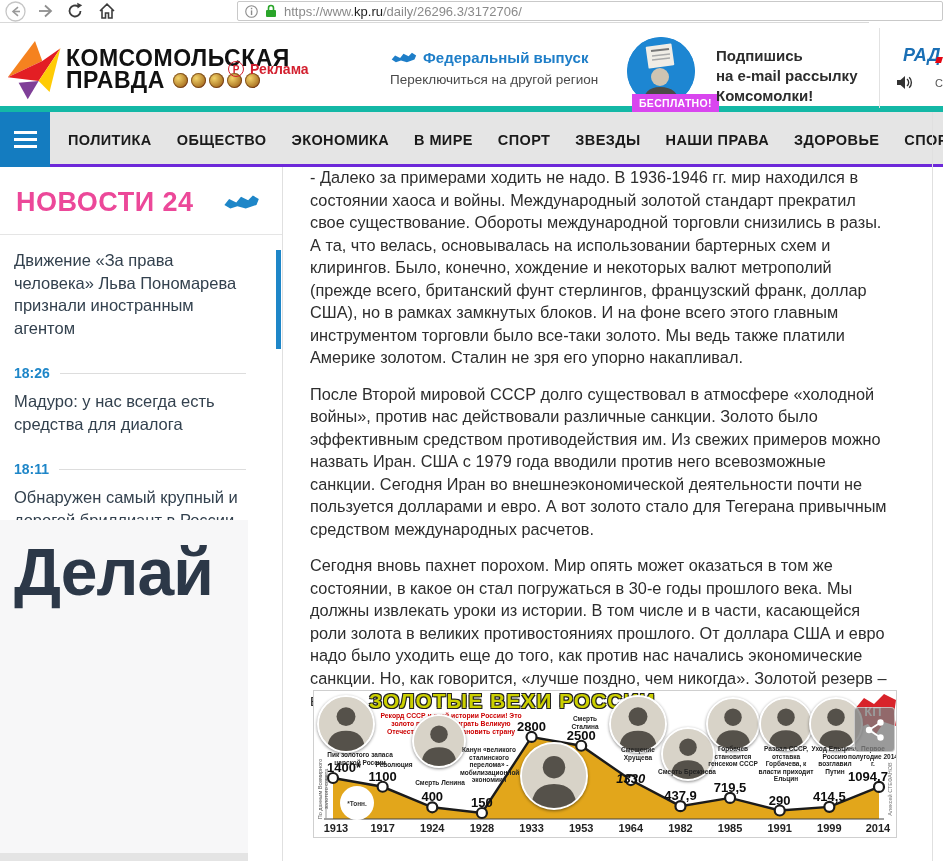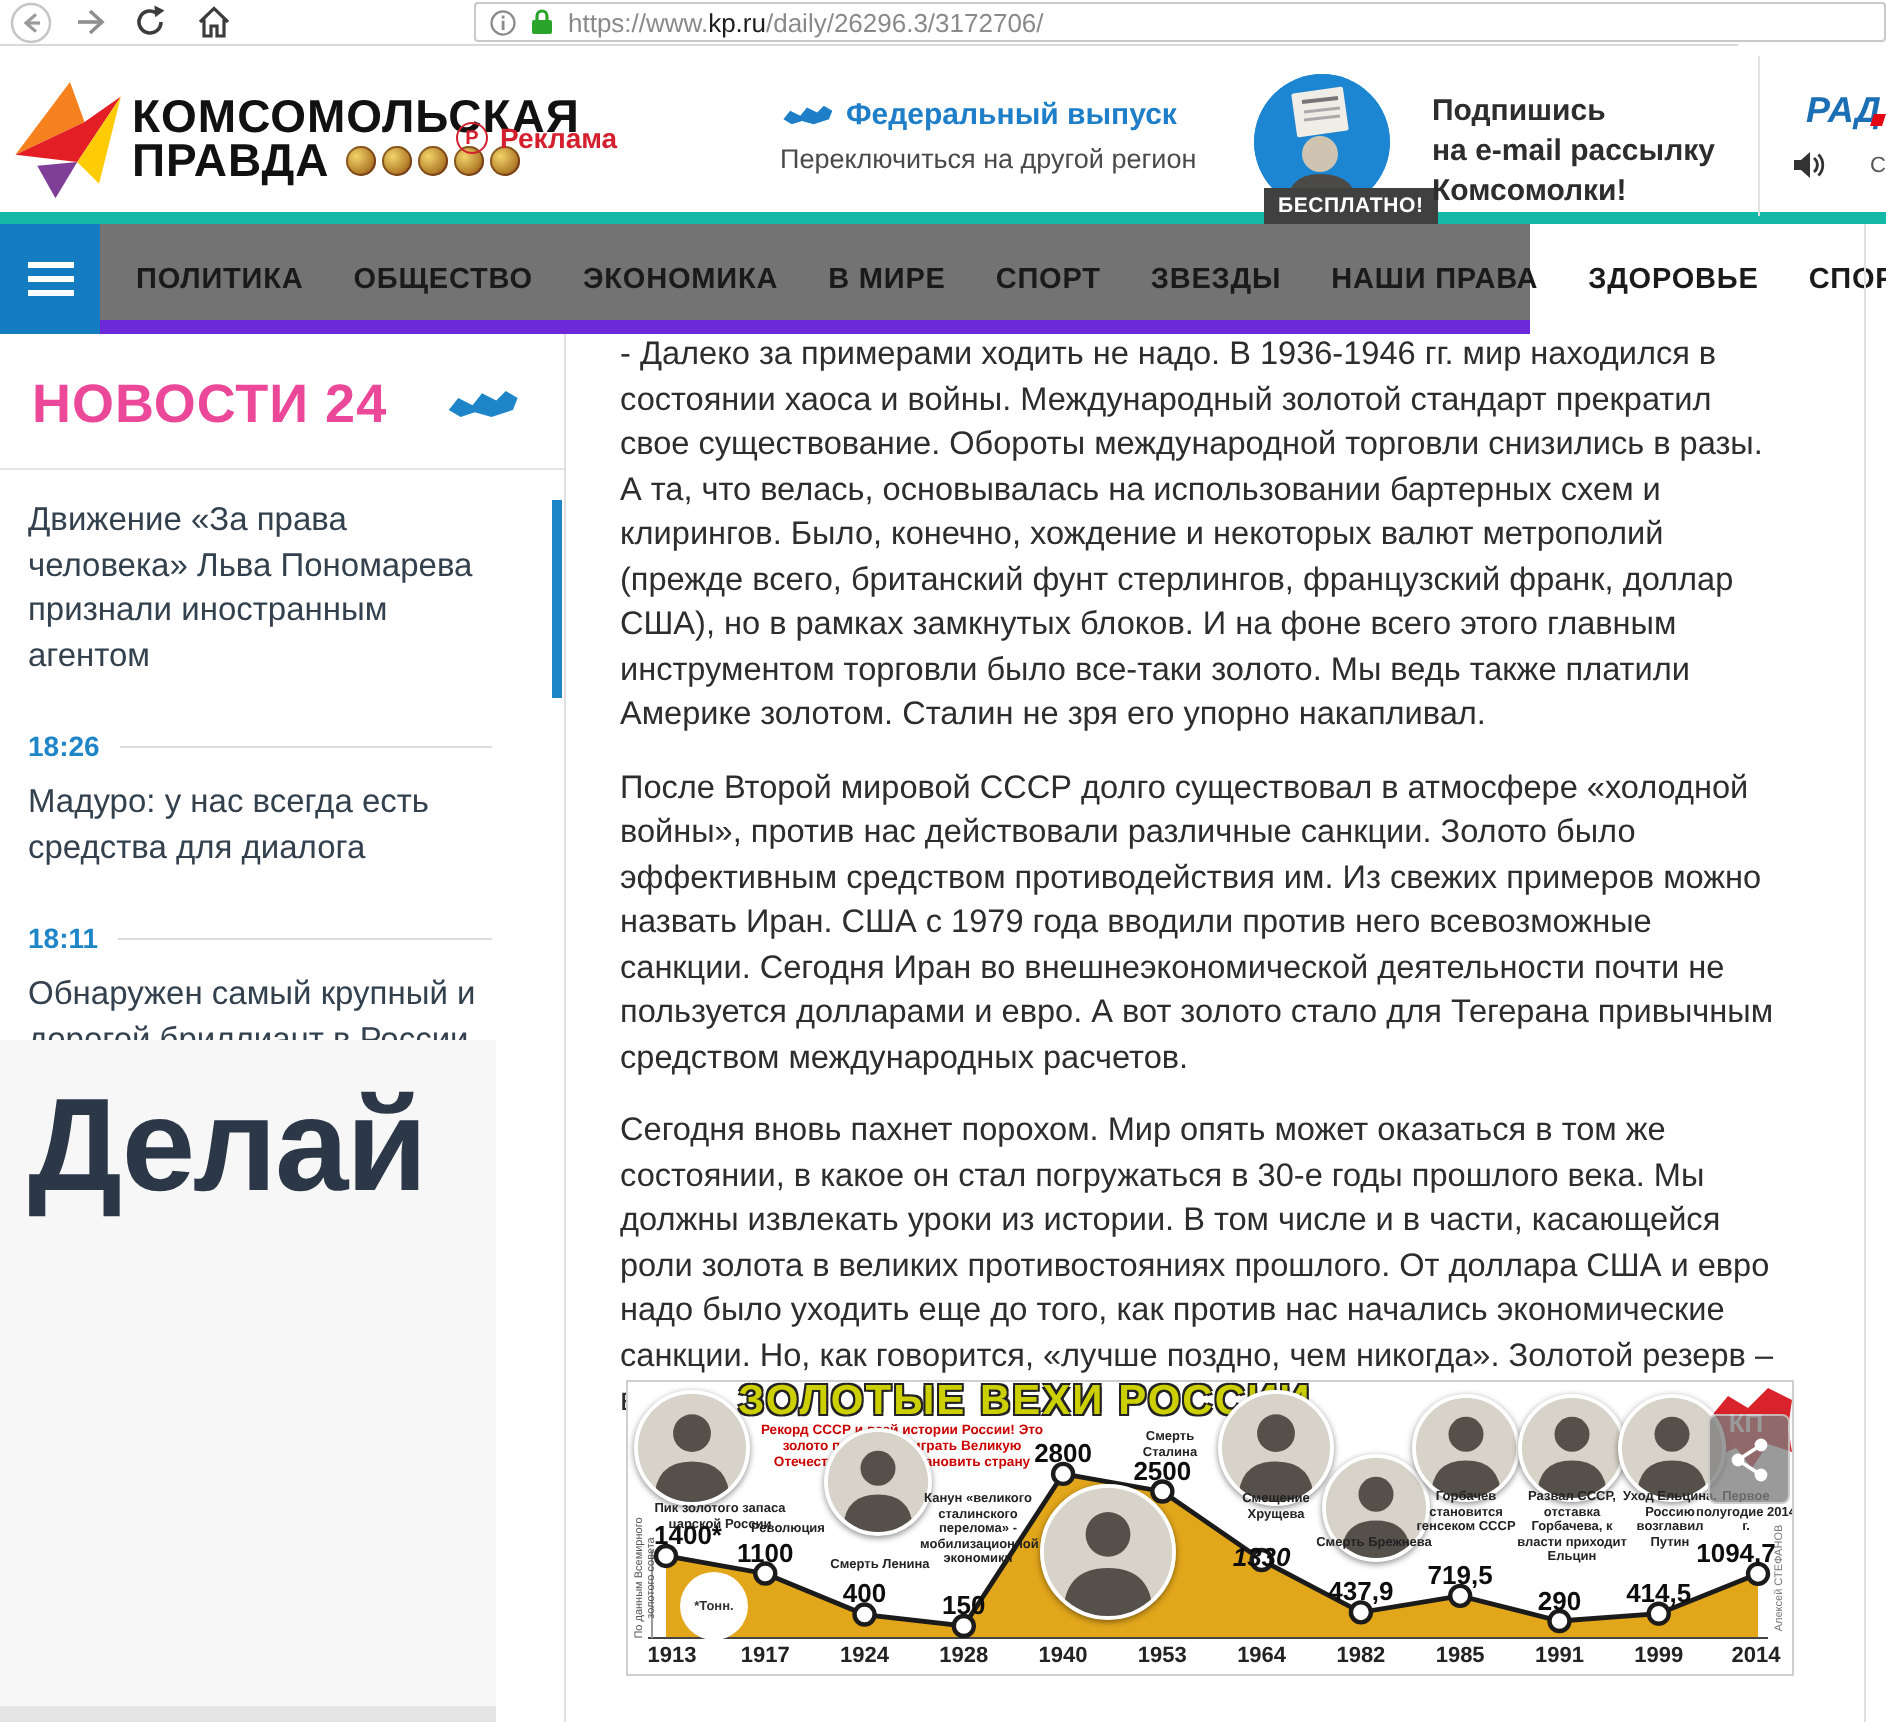--- a/index.html
+++ b/index.html
@@ -19,30 +19,30 @@
   #logo-text{position:absolute;left:66px;top:24px;font-weight:800;color:#111;line-height:22px;letter-spacing:.5px}
   #logo-text .l1{font-size:23px}
   #logo-text .l2{font-size:23px;display:flex;align-items:center;gap:8px}
   .medals{display:inline-flex;gap:3px}
   .medal{width:15px;height:15px;border-radius:50%;background:radial-gradient(circle at 35% 35%,#f3d36a,#b4802c 60%,#7c1d12);box-shadow:inset 0 0 0 1px rgba(90,40,10,.6)}
   #adlink{position:absolute;left:228px;top:38px;display:flex;align-items:center;gap:6px;color:#d31f2e;font-size:14px;font-weight:bold}
   .rub-icon{width:16px;height:16px;border:1.5px solid #d31f2e;border-radius:50%;display:flex;align-items:center;justify-content:center;font-size:10px;font-weight:bold;color:#d31f2e}
   #edition{position:absolute;left:390px;top:26px;display:flex;align-items:center;gap:6px;color:#1e7ec8;font-size:15px;font-weight:bold}
   #region-switch{position:absolute;left:390px;top:49px;font-size:13.5px;color:#4a4a4a}
   #subscribe-photo{position:absolute;left:627px;top:14px;width:68px;height:68px;border-radius:50%;background:#1d86d2;overflow:hidden}
-  #subscribe-badge{position:absolute;left:632px;top:71px;background:#404040;color:#fff;font-size:10.5px;font-weight:bold;padding:3px 7px;letter-spacing:.3px}
+  #subscribe-badge{position:absolute;left:632px;top:71px;background:#d946ef;color:#fff;font-size:10.5px;font-weight:bold;padding:3px 7px;letter-spacing:.3px}
   #subscribe-text{position:absolute;left:716px;top:23px;font-size:15px;font-weight:bold;color:#2d2d2d;line-height:20px;white-space:pre-line}
   .vdiv{position:absolute;width:1px;background:#e2e2e2}
   #radio{position:absolute;left:896px;top:20px;width:47px;height:66px}
   #radio-brand{position:absolute;left:7px;top:2px;font-size:18px;font-weight:800;font-style:italic;color:#1a6fb5;white-space:nowrap;overflow:hidden;width:40px}
   #radio-accent{position:absolute;left:40px;top:14px;width:6px;height:6px;background:#e30613;transform:skewX(-18deg)}
   #radio-listen{position:absolute;left:0;top:32px;display:flex;align-items:center;gap:22px;font-size:11px;color:#555}
 
   
-  #navbar{position:absolute;left:0;top:112px;width:765px;height:55px;background:#737373;border-bottom:7px solid #6d28d9}
+  #navbar{position:absolute;left:0;top:112px;width:943px;height:55px;background:#e5e5e5;border-bottom:3px solid #6d28d9}
   #menu-btn{position:absolute;left:0;top:0;width:50px;height:55px;background:#147cc0;display:flex;flex-direction:column;align-items:center;justify-content:center;gap:4px;cursor:pointer}
   #menu-btn span{display:block;width:23px;height:3px;background:#fff}
   #nav-list{position:absolute;left:68px;top:0;height:55px;display:flex;align-items:center;column-gap:25px}
   .nav-item{font-size:14.5px;font-weight:bold;letter-spacing:.4px;color:#1a1a1a;white-space:nowrap;cursor:pointer}
 
   
   #sidebar-divider{position:absolute;left:282px;top:167px;width:1px;height:694px;background:#e0e0e0}
   #right-divider{position:absolute;left:932px;top:112px;width:1px;height:749px;background:#e0e0e0}
   #news-title{position:absolute;left:16px;top:187px;font-size:27px;font-weight:800;letter-spacing:.5px;color:#ec4899}
   #news-map{position:absolute;left:222px;top:192px}
@@ -321,21 +321,21 @@
         </svg></div>
       <div class="ig-val" style="left: 0px; top: 68.98px;">1400*</div>
       <div class="ig-year" style="left: 2px; top: 131px;">1913</div>
       <div class="ig-val" style="left: 38.6364px; top: 77.77px;">1100</div>
       <div class="ig-year" style="left: 48.6364px; top: 131px;">1917</div>
       <div class="ig-val" style="left: 88.2727px; top: 98.28px;">400</div>
       <div class="ig-year" style="left: 98.2727px; top: 131px;">1924</div>
       <div class="ig-val" style="left: 137.909px; top: 104px;">150</div>
       <div class="ig-year" style="left: 147.909px; top: 131px;">1928</div>
       <div class="ig-val" style="left: 187.545px; top: 27.96px;">2800</div>
-      <div class="ig-year" style="left: 197.545px; top: 131px;">1940</div>
+      <div class="ig-year" style="left: 197.545px; top: 131px;">1933</div>
       <div class="ig-val" style="left: 237.182px; top: 36.75px;">2500</div>
       <div class="ig-year" style="left: 247.182px; top: 131px;">1953</div>
       <div class="ig-val" style="left: 286.818px; top: 80px; font-style: italic;">1330</div>
       <div class="ig-year" style="left: 296.818px; top: 131px;">1964</div>
       <div class="ig-val" style="left: 336.455px; top: 97.1695px;">437,9</div>
       <div class="ig-year" style="left: 346.455px; top: 131px;">1982</div>
       <div class="ig-val" style="left: 386.091px; top: 88.9186px;">719,5</div>
       <div class="ig-year" style="left: 396.091px; top: 131px;">1985</div>
       <div class="ig-val" style="left: 435.727px; top: 101.503px;">290</div>
       <div class="ig-year" style="left: 445.727px; top: 131px;">1991</div>

